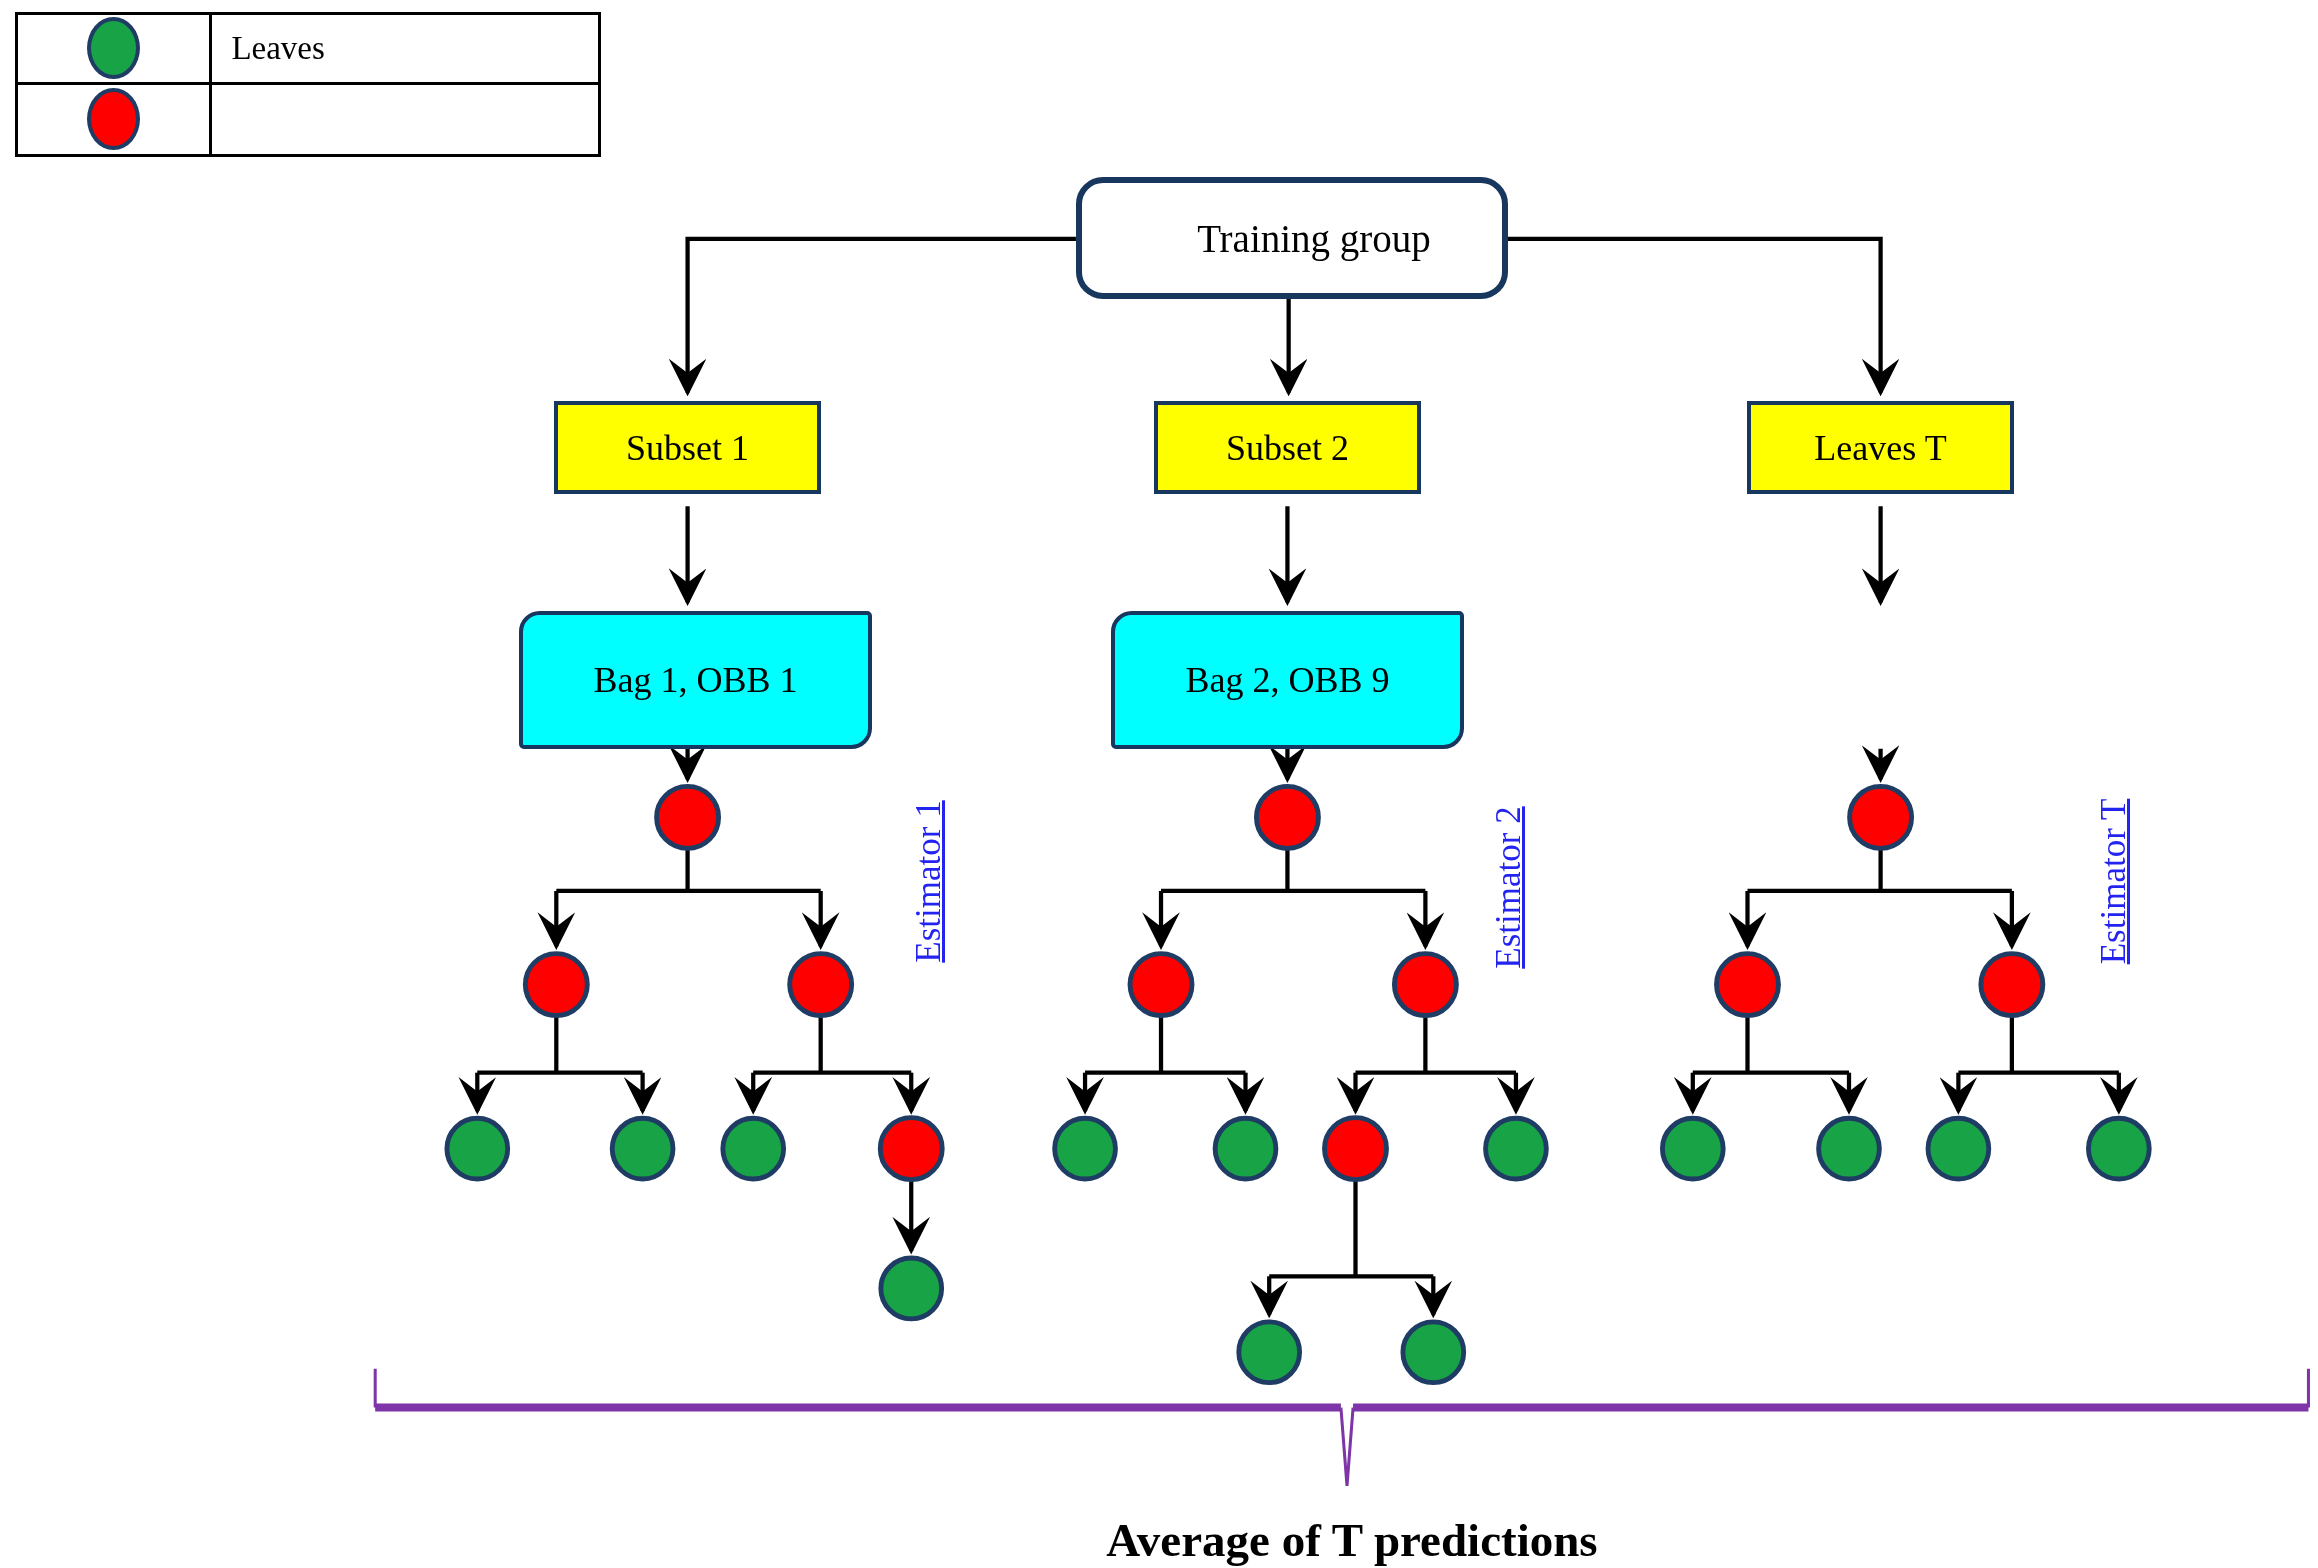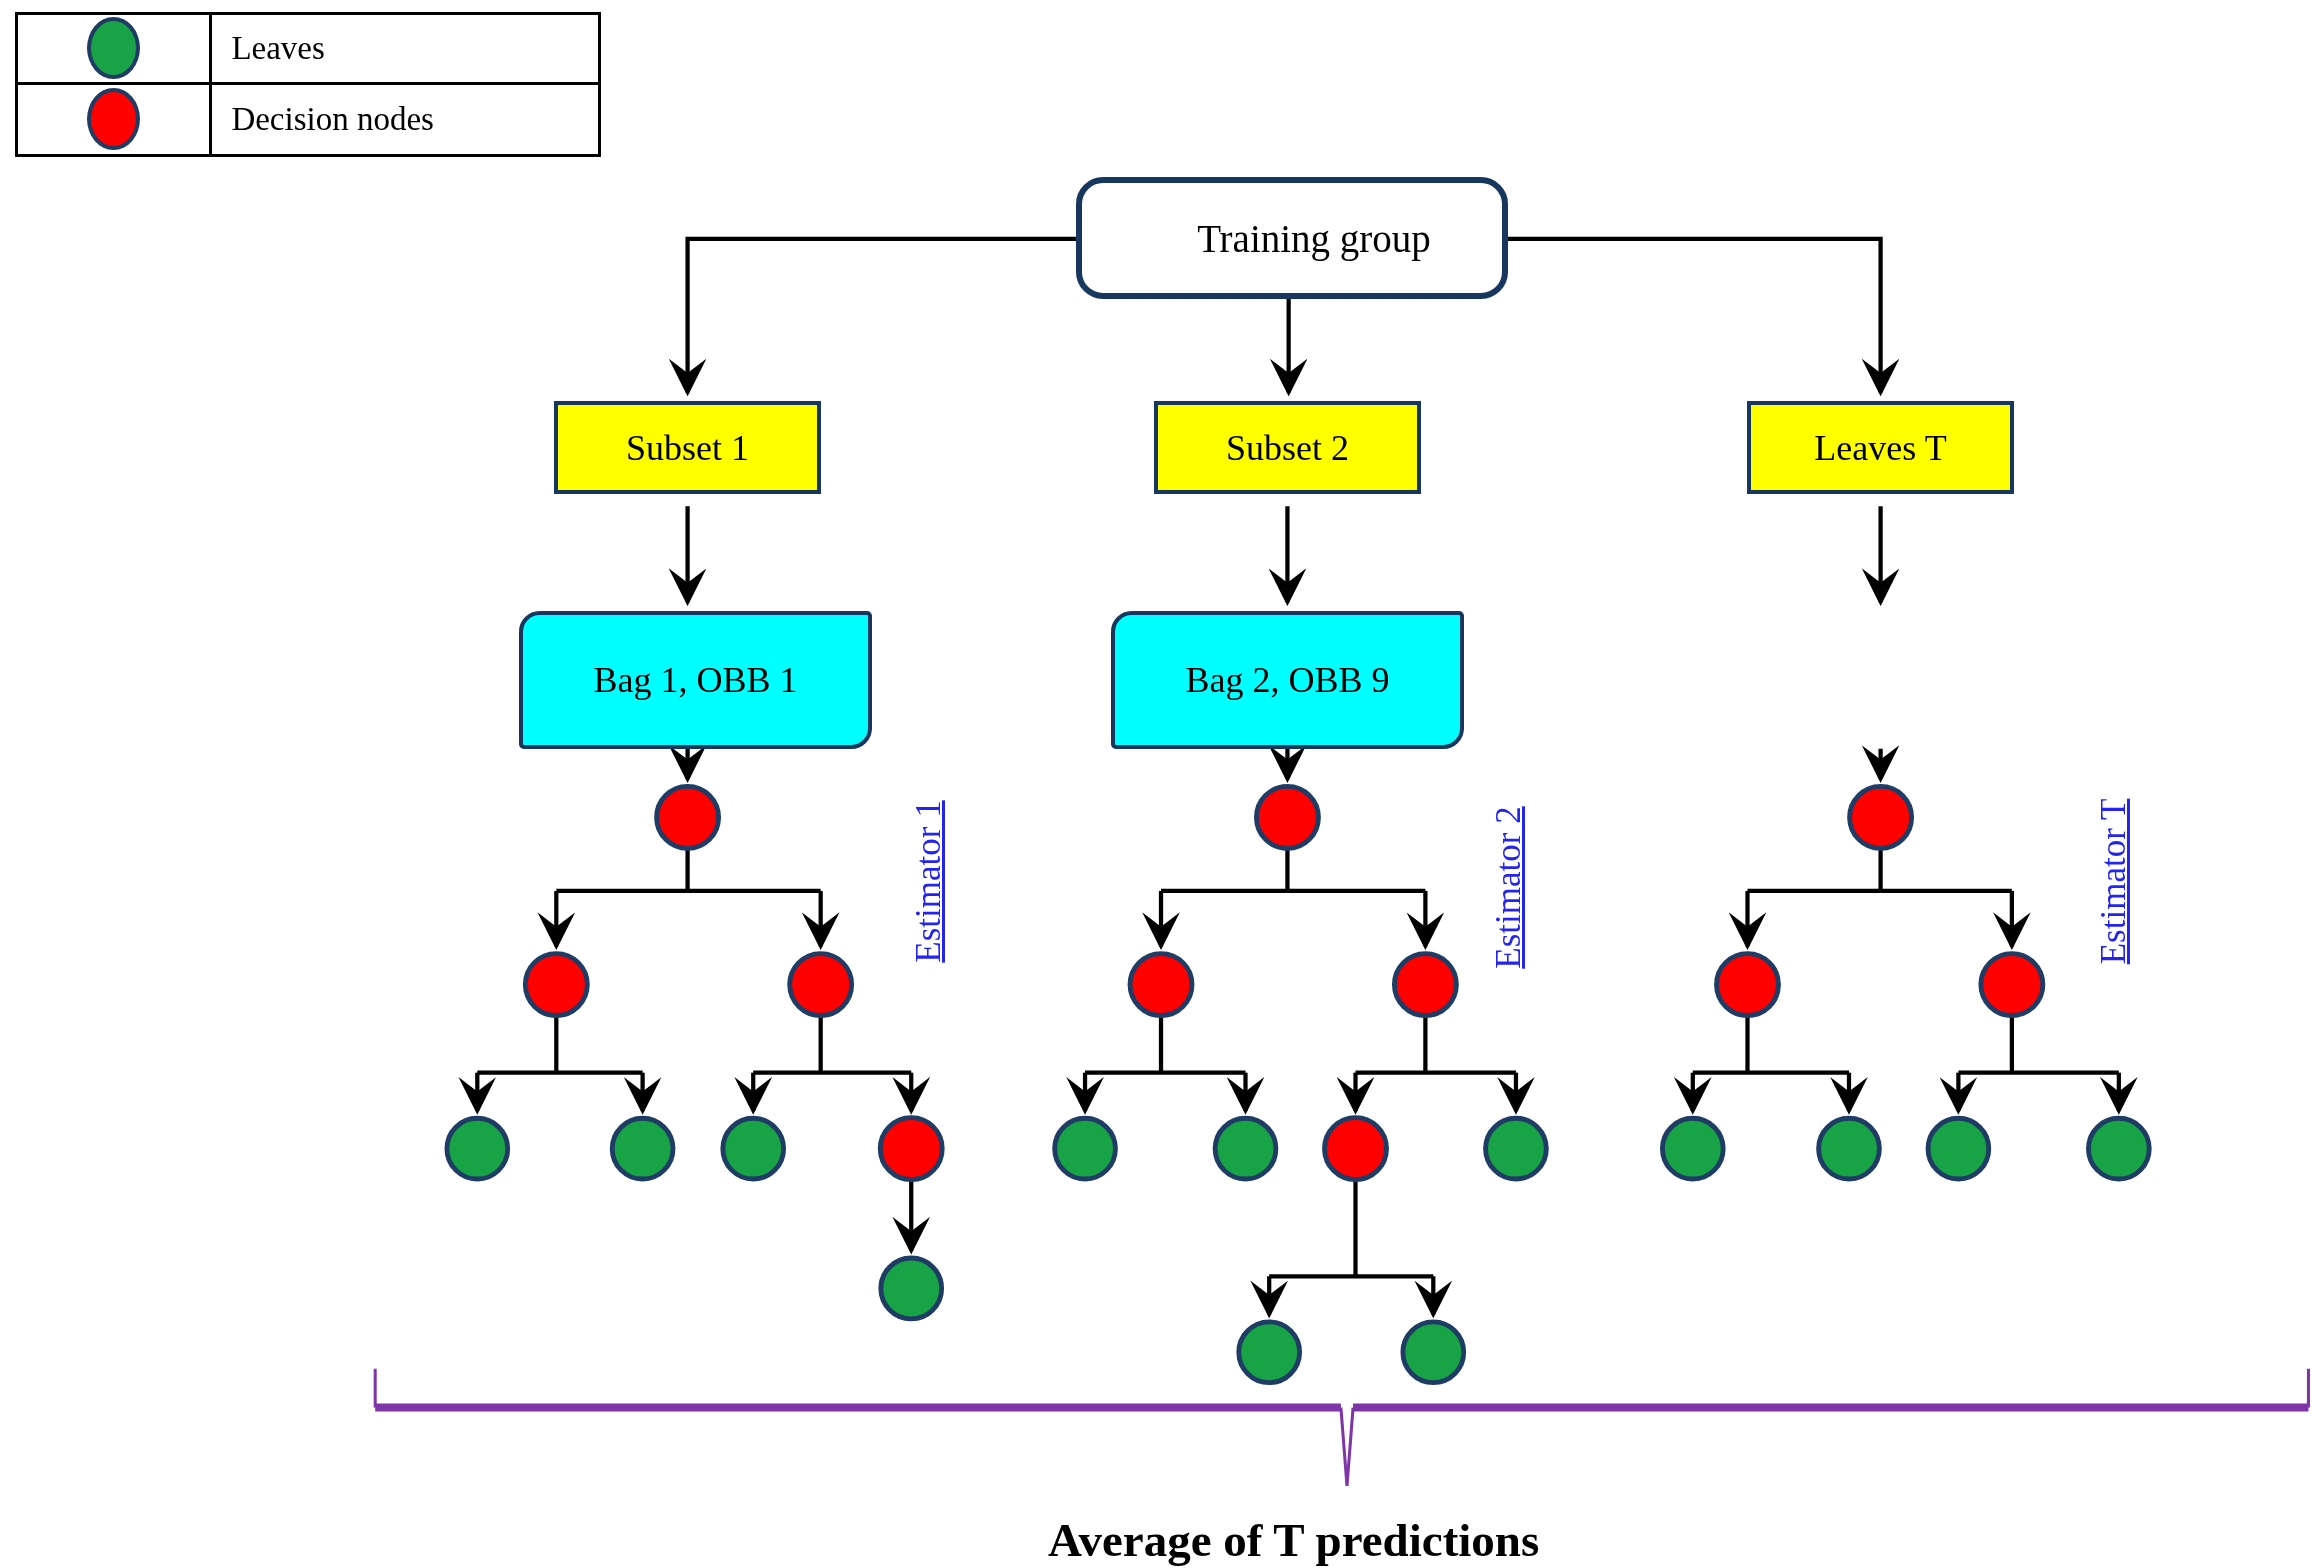--- a/index.html
+++ b/index.html
@@ -34,21 +34,21 @@
   .legend{position:absolute;left:15px;top:12px;width:586px;height:145px;border:3.6px solid #000;
        box-sizing:border-box;display:grid;grid-template-columns:194px 1fr;grid-template-rows:1fr 1fr;background:#fff;}
   .legend .cell{display:flex;align-items:center;box-sizing:border-box;}
   .legend .swatch-cell{justify-content:center;border-right:3px solid #000;}
   .legend .row-top{border-bottom:3px solid #000;}
   .legend .label-cell{padding-left:19.4px;font-size:33px;}
   .ellipse{width:53px;height:62px;border-radius:50%;box-sizing:border-box;border:4.9px solid var(--node-border,#1E3C64);}
   .ellipse.green{background:var(--leaf-fill,#18A347);}
   .ellipse.red{background:var(--decision-fill,#FF0000);}
 
-  .caption{position:absolute;left:1048px;top:1513px;width:608px;
+  .caption{position:absolute;left:1048px;top:1513px;width:608px;text-align:center;
        font-size:47px;font-weight:bold;color:#000;}
 </style>
 </head>
 <body>
 
 <div class="canvas">
 
   <svg class="layer" viewBox="0 0 3815 2580">
     <defs>
       <marker id="arrow" viewBox="0 0 10 10" refX="9" refY="5" markerUnits="userSpaceOnUse" markerWidth="62" markerHeight="62" orient="auto">
@@ -136,23 +136,20 @@
   <div class="legend">
     <div class="cell swatch-cell row-top">
       <span class="ellipse green"></span>
     </div>
     <div class="cell label-cell row-top">
       <span>Leaves</span>
     </div>
     <div class="cell swatch-cell">
       <span class="ellipse red"></span>
     </div>
-    <div class="cell label-cell">
-      <span>Decision nodes</span>
-    </div>
   </div>
 
   <div class="box training">
     <span>Training group</span>
   </div>
 
   <div class="box subset s1">
     <span>Subset 1</span>
   </div>
   <div class="box subset s2">

